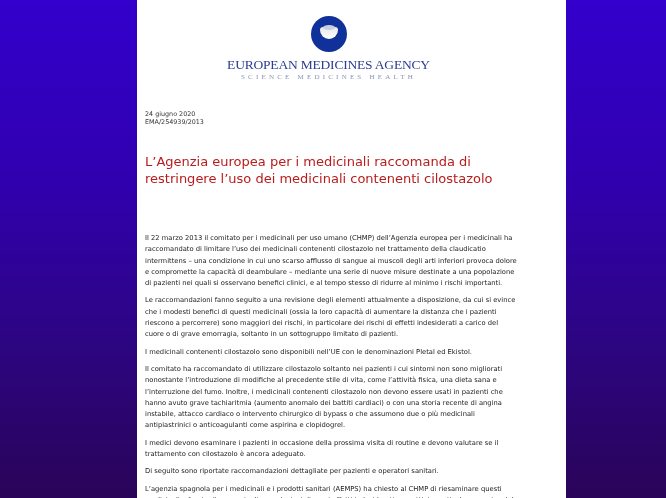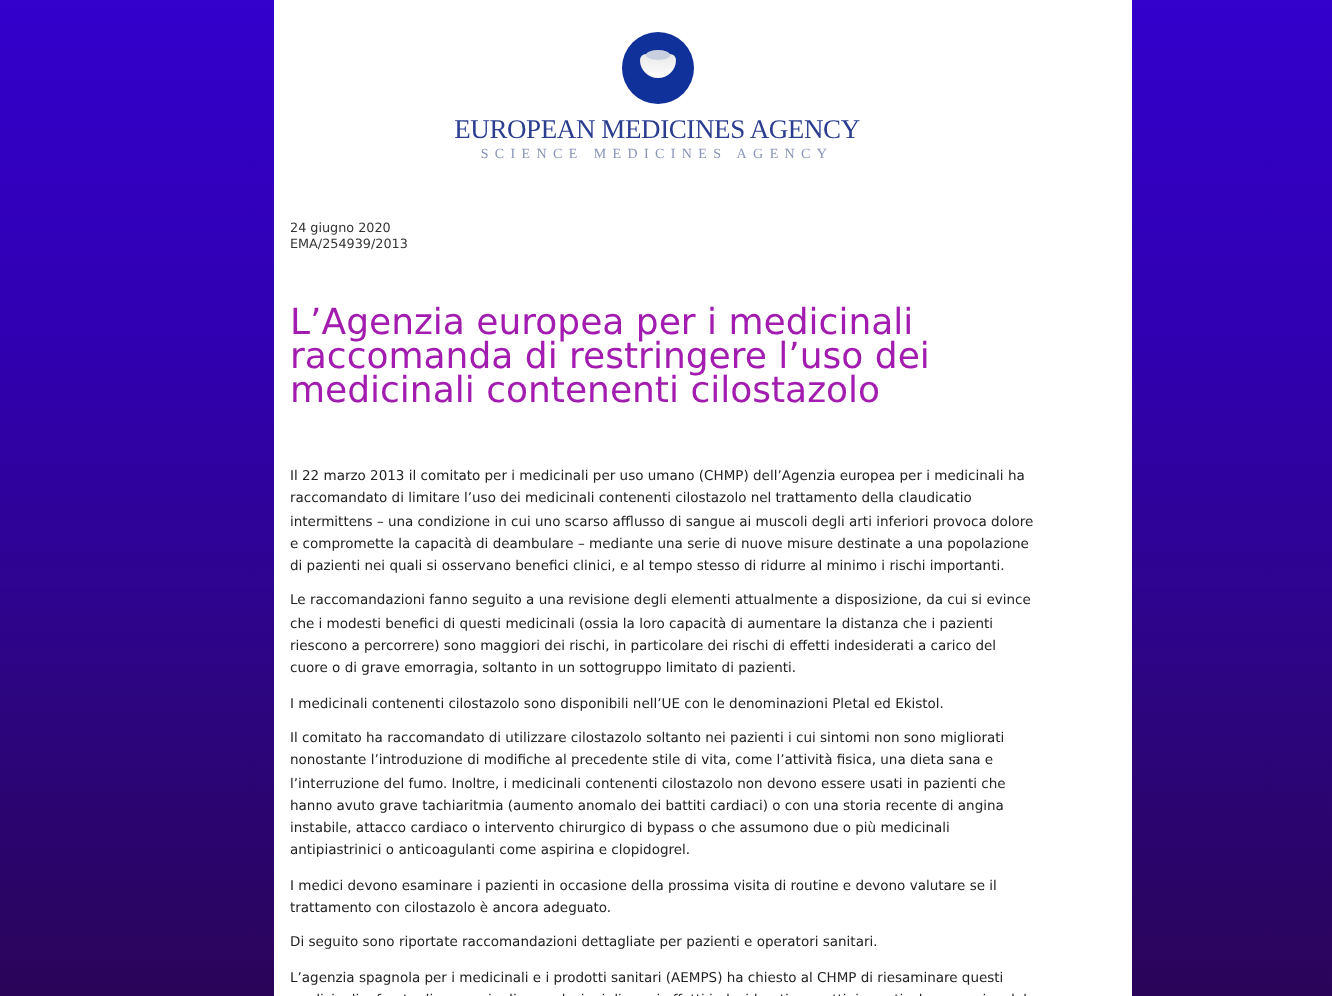--- a/index.html
+++ b/index.html
@@ -35,38 +35,38 @@
     }
     .logo-tag {
       font-family: "Liberation Serif", serif; font-size: 7px; color: #8a94b8;
       letter-spacing: 3.2px; line-height: 9px; margin-top: 1px;
     }
     .meta {
       position: absolute; left: 8px; top: 110px; font-size: 6.4px; line-height: 8px; color: #333;
     }
     .title {
       position: absolute; left: 8px; top: 153px; width: 370px;
-      font-size: 18px; line-height: 17px; color: #a21caf;
+      font-size: 13px; line-height: 17px; color: #b91c1c;
     }
     .body {
       position: absolute; left: 8px; top: 209px; width: 372px;
       font-size: 6.75px; line-height: 11.3px; color: #222; margin-top: 24px;
     }
     .body p { margin: 0 0 6px 0; }
   </style>
 </head>
 <body>
 
 <div class="page">
   <div class="logo">
     <div class="logo-mark">
         <div class="cup"></div>
       </div>
     <div class="logo-name">EUROPEAN MEDICINES AGENCY</div>
-    <div class="logo-tag">SCIENCE   MEDICINES   AGENCY</div>
+    <div class="logo-tag">SCIENCE   MEDICINES   HEALTH</div>
   </div>
 
   <div class="meta">
     <div>24 giugno 2020</div>
     <div>EMA/254939/2013</div>
   </div>
 
   <div class="title">L’Agenzia europea per i medicinali raccomanda di restringere l’uso dei medicinali contenenti cilostazolo</div>
 
   <div class="body">

